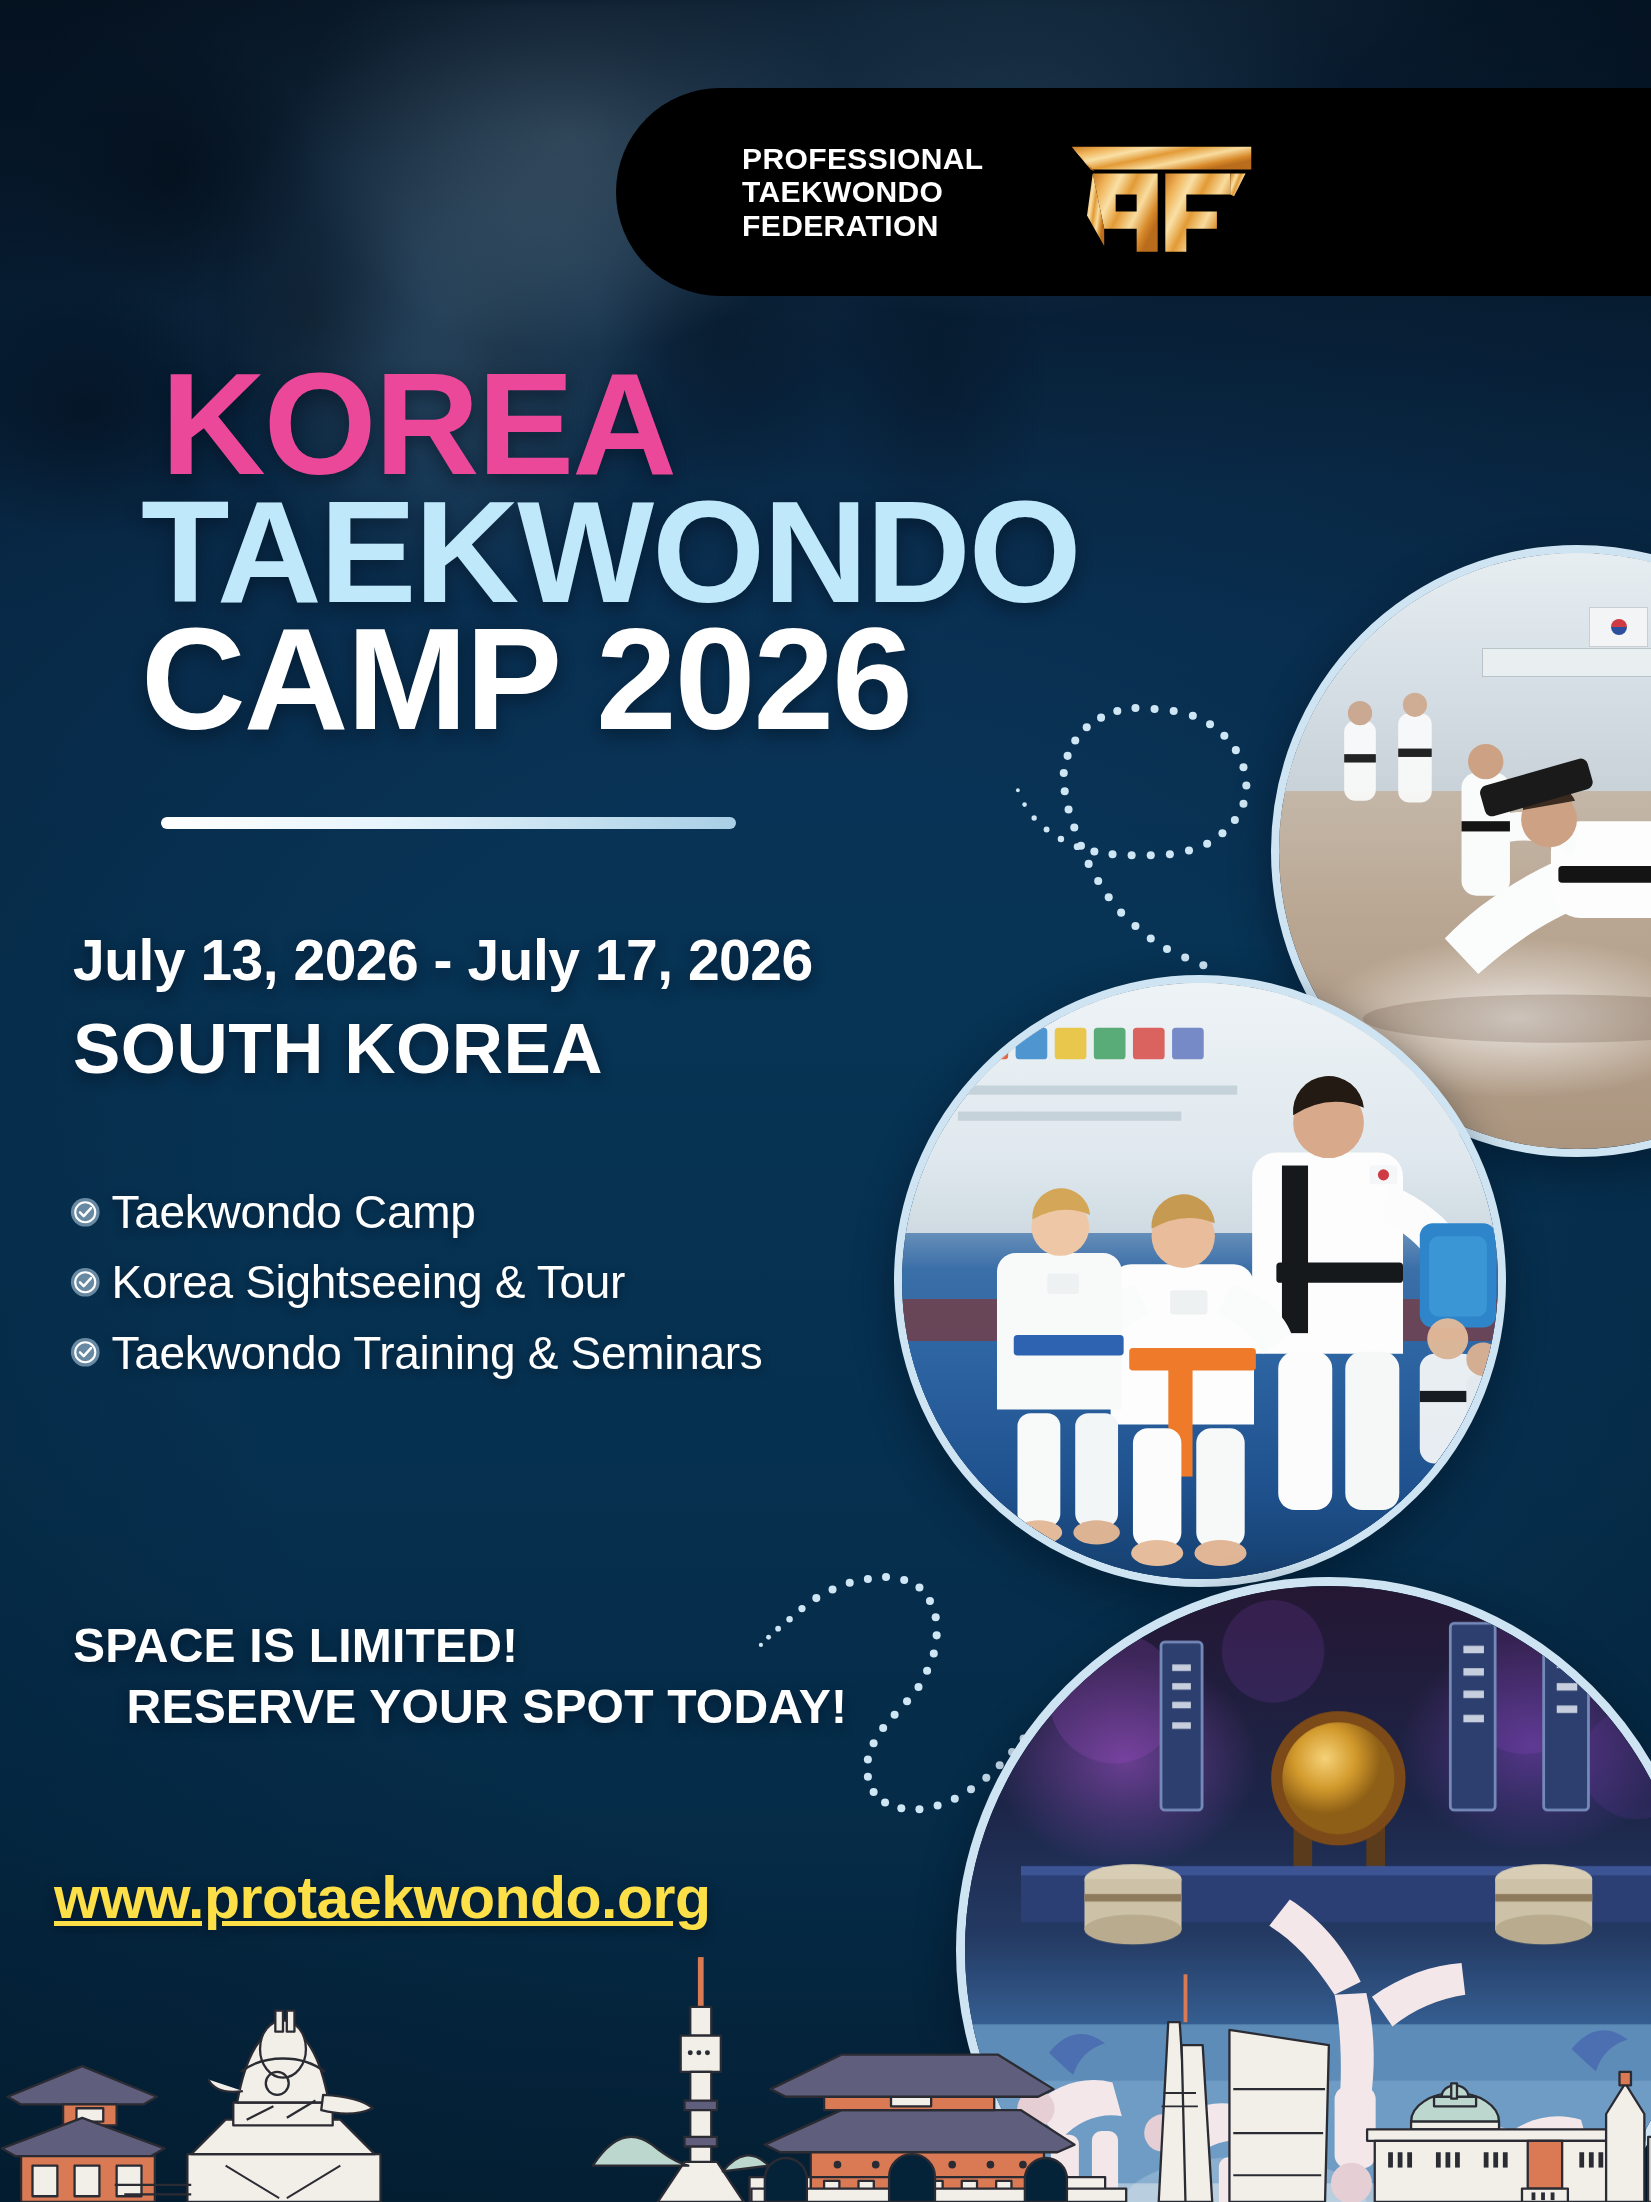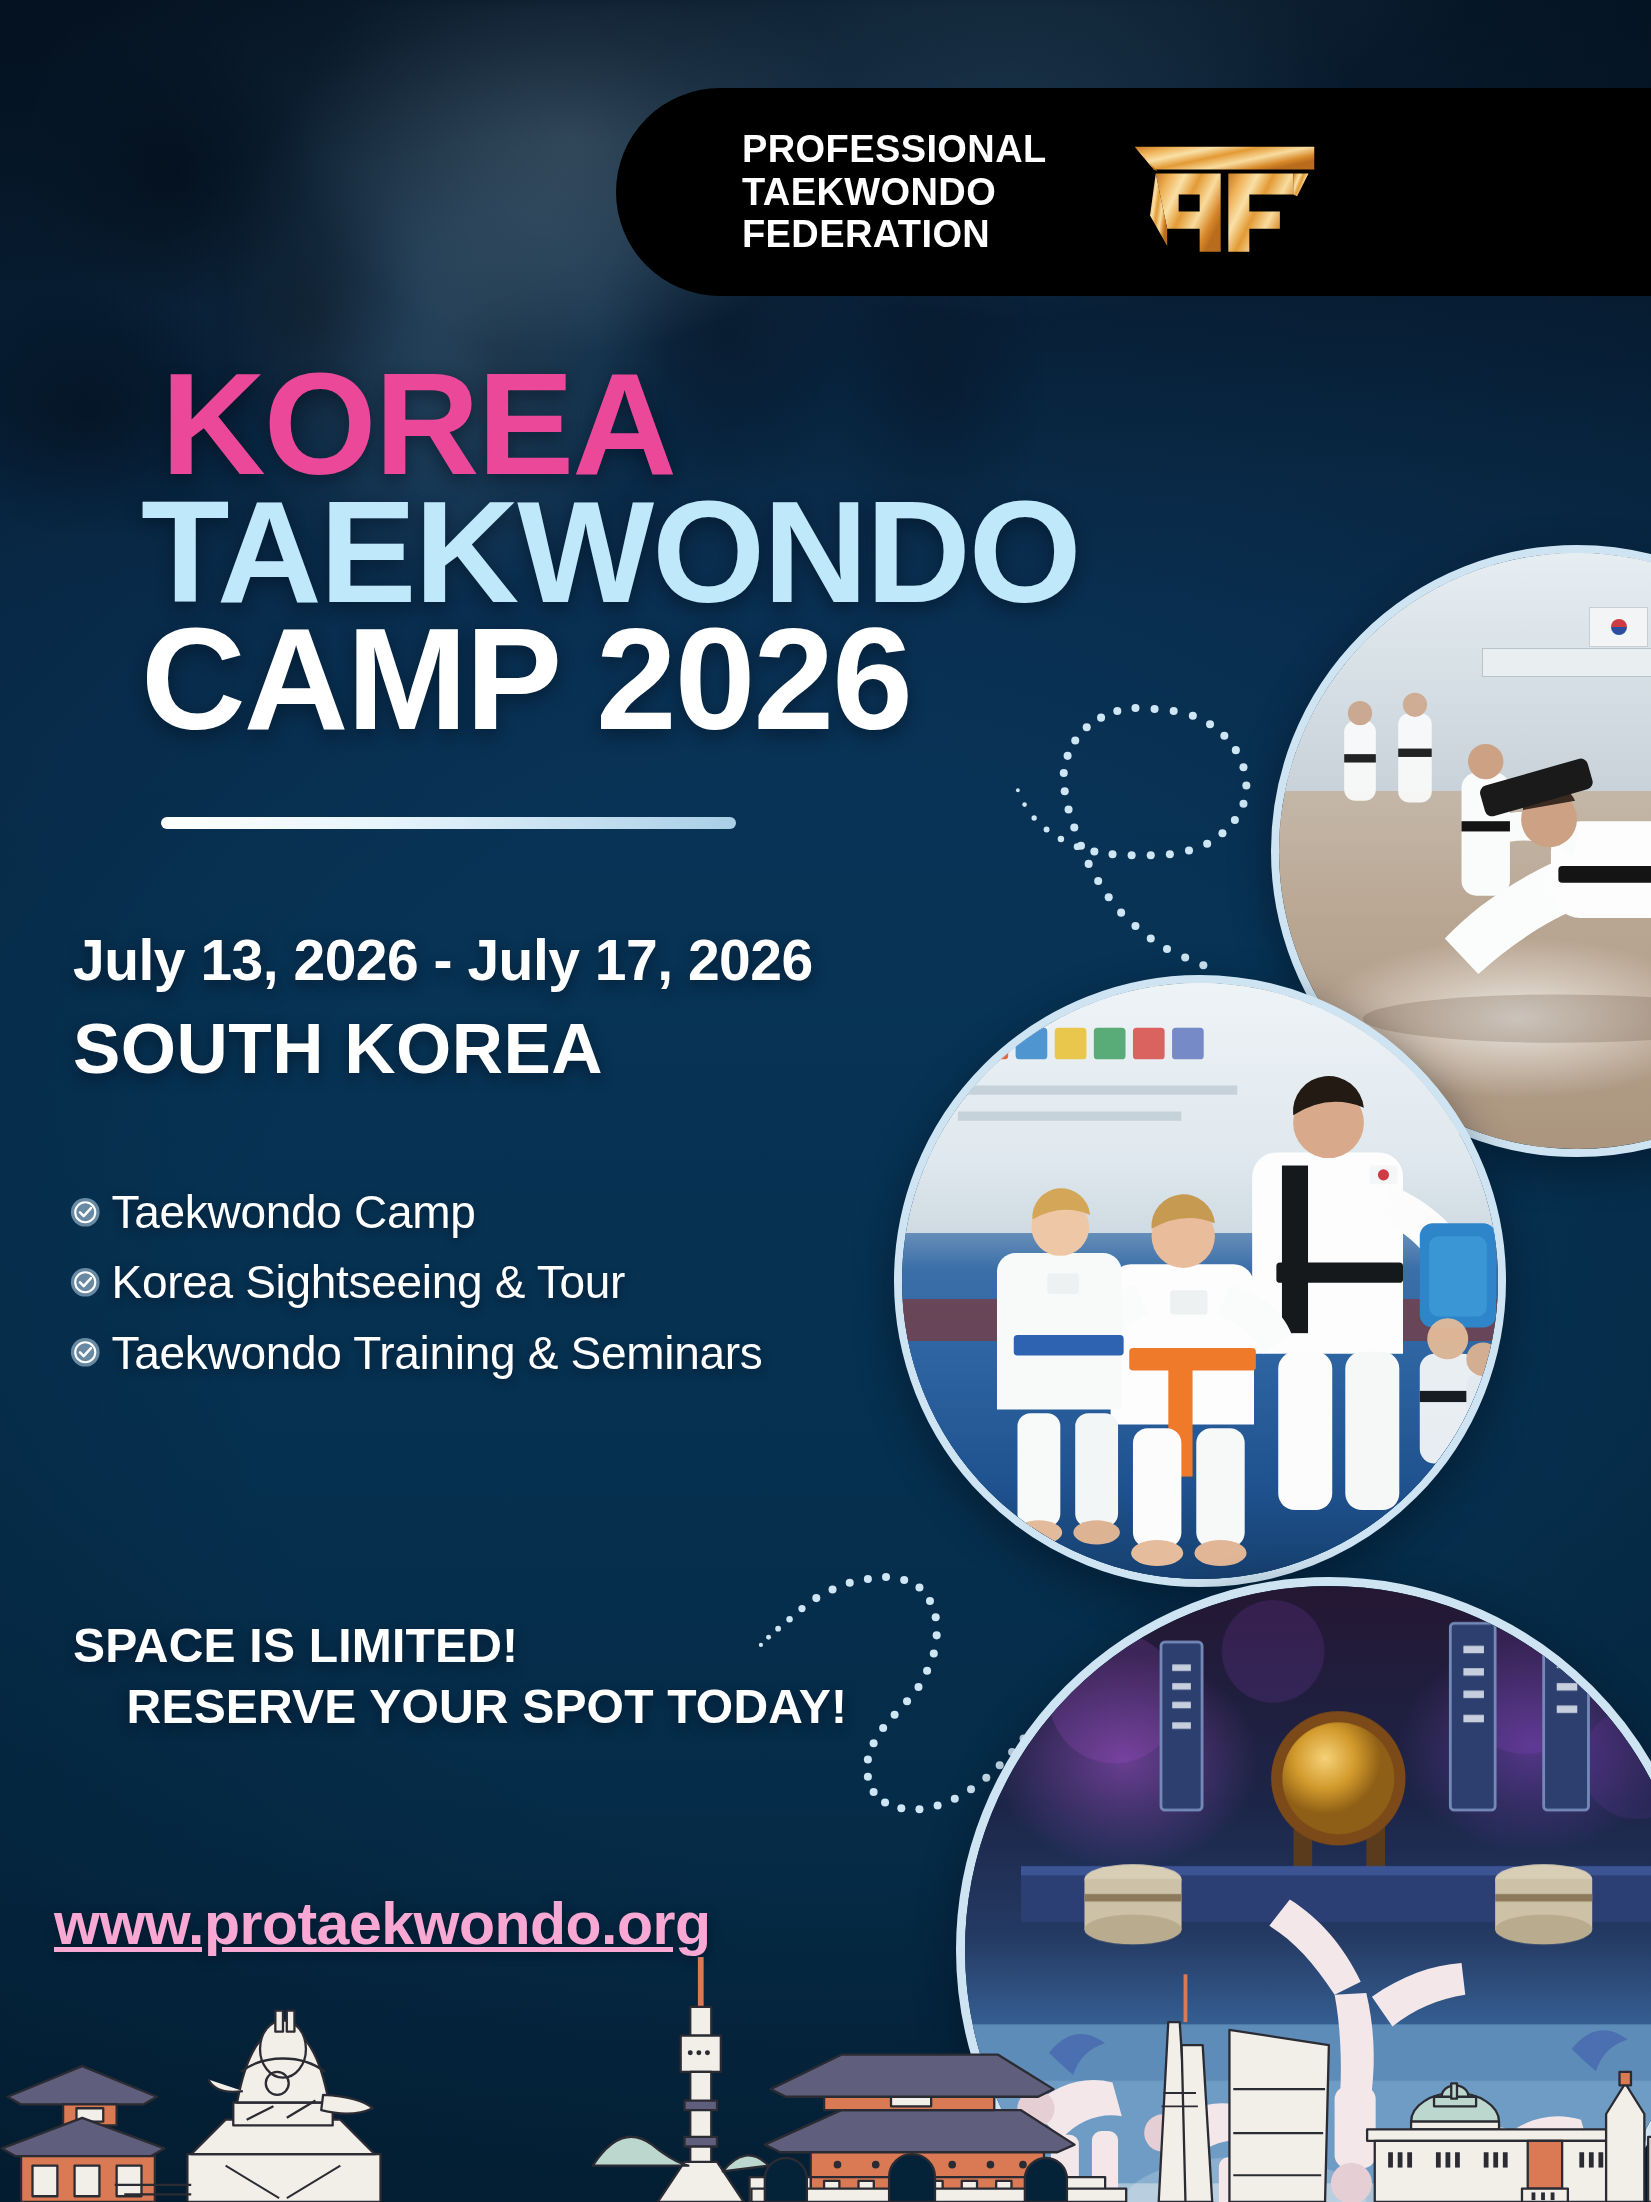--- a/index.html
+++ b/index.html
@@ -56,21 +56,21 @@
     width:1128px; height:208px;
     background:#000;
     border-radius:105px 0 0 105px;
     display:flex; align-items:center;
     padding-left:126px;
     gap:82px;
     z-index:8;
   }
   .badge-text{
     color:#fff; font-weight:bold;
-    font-size:38px; line-height:1.12;
+    font-size:30px; line-height:1.12;
     letter-spacing:0.4px;
     text-transform:uppercase;
   }
   .badge-logo{ width:191px; height:119px; display:block; flex:0 0 auto; }
 
   
   .title-wrap{ position:absolute; left:141px; top:361px; z-index:6; width:1051px; }
   .t-line{
     font-weight:bold; letter-spacing:-1.9px;
     line-height:.88;
@@ -110,22 +110,22 @@
   
   .cta{ position:absolute; left:73px; top:1615px; z-index:6; width:822px; }
   .cta-l{
     font-size:48px; font-weight:bold; color:#fff; letter-spacing:0.2px;
     text-align:left; line-height:1.28; text-shadow:0 3.8px 11.5px rgba(0,10,25,.5);
   }
   .cta-l.l2{ text-align:center; padding-left:5.7px; }
 
   .site{
     position:absolute; left:54px; top:1864px; z-index:6;
-    font-size:59px; font-weight:bold; color:#f9a8d4;
-    letter-spacing:-0.5px; text-shadow:0 3.8px 11.5px rgba(0,10,25,.5);margin-top:26px;
+    font-size:59px; font-weight:bold; color:#fde047;
+    letter-spacing:-0.5px; text-shadow:0 3.8px 11.5px rgba(0,10,25,.5);
   }
 
   
   .ph{
     position:absolute; border-radius:50%;
     border:8.6px solid #cfe4f2;
     overflow:hidden; z-index:7;
     box-shadow:0 13.4px 40px rgba(0,12,28,.48);
   }
   .ph-1{ left:1271px; top:545px; width:612px; height:612px; }

